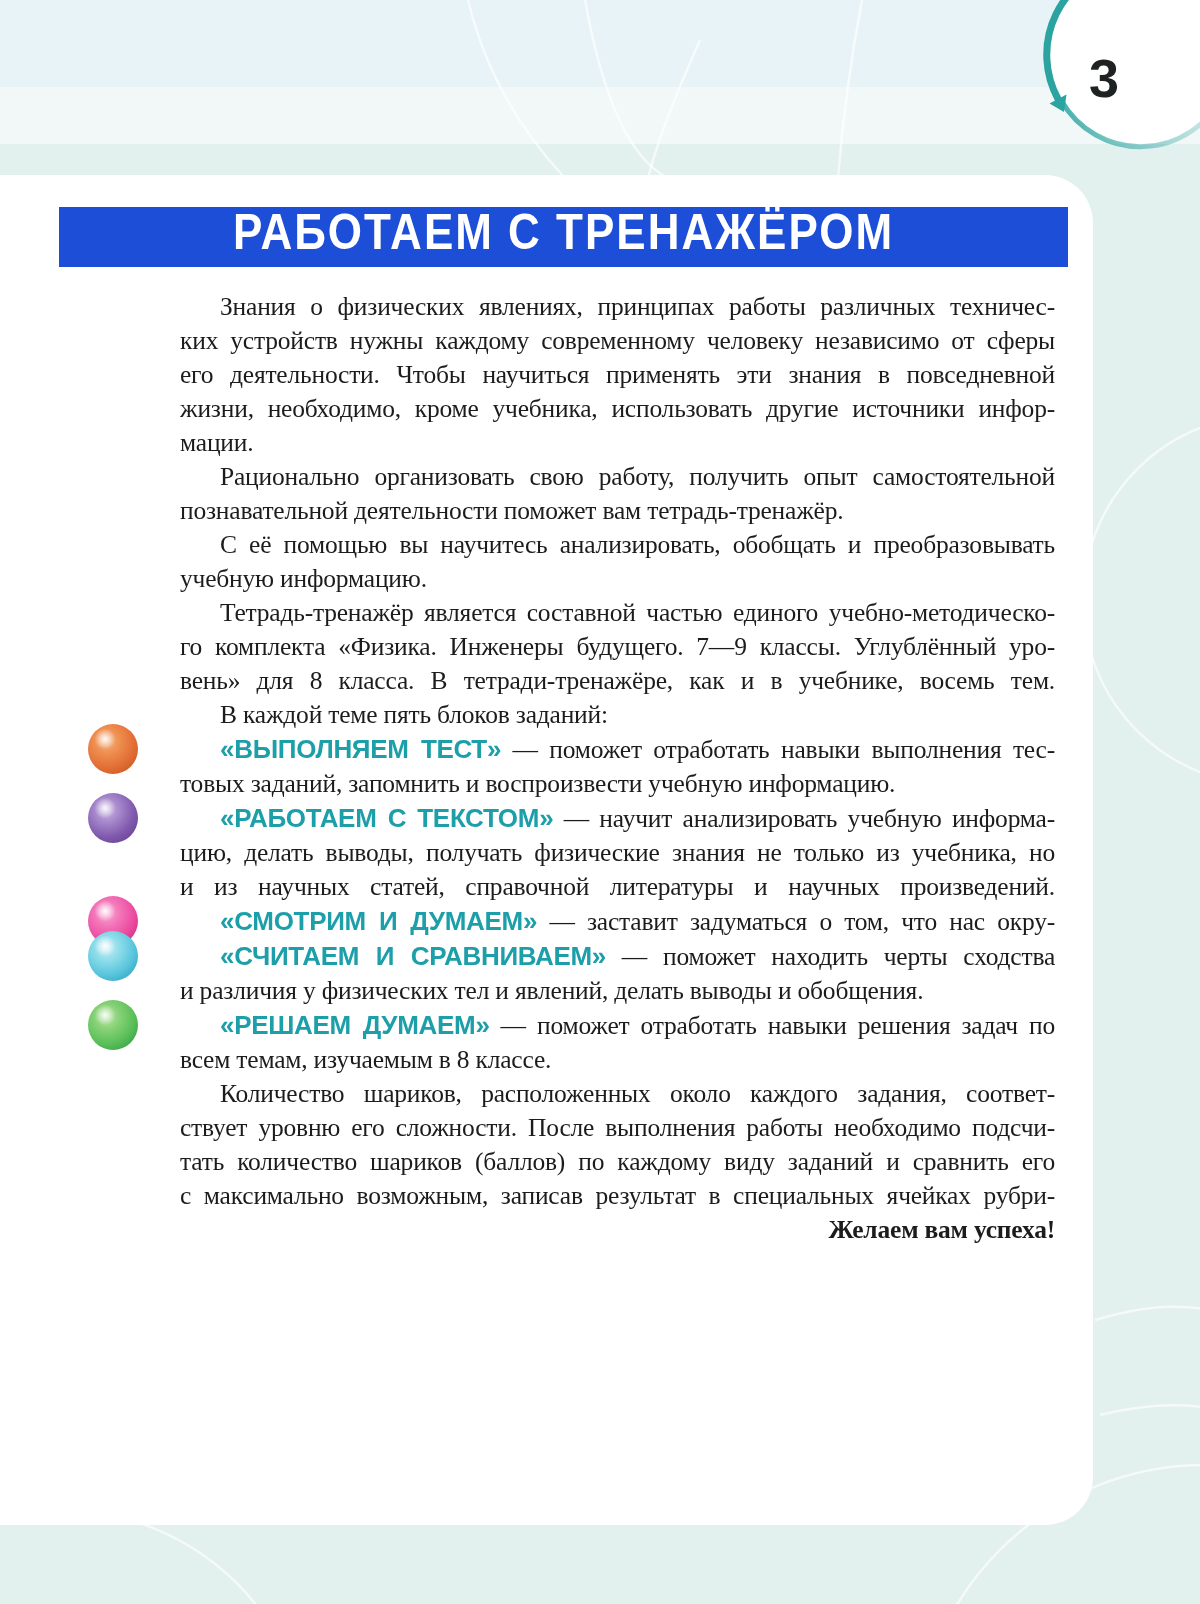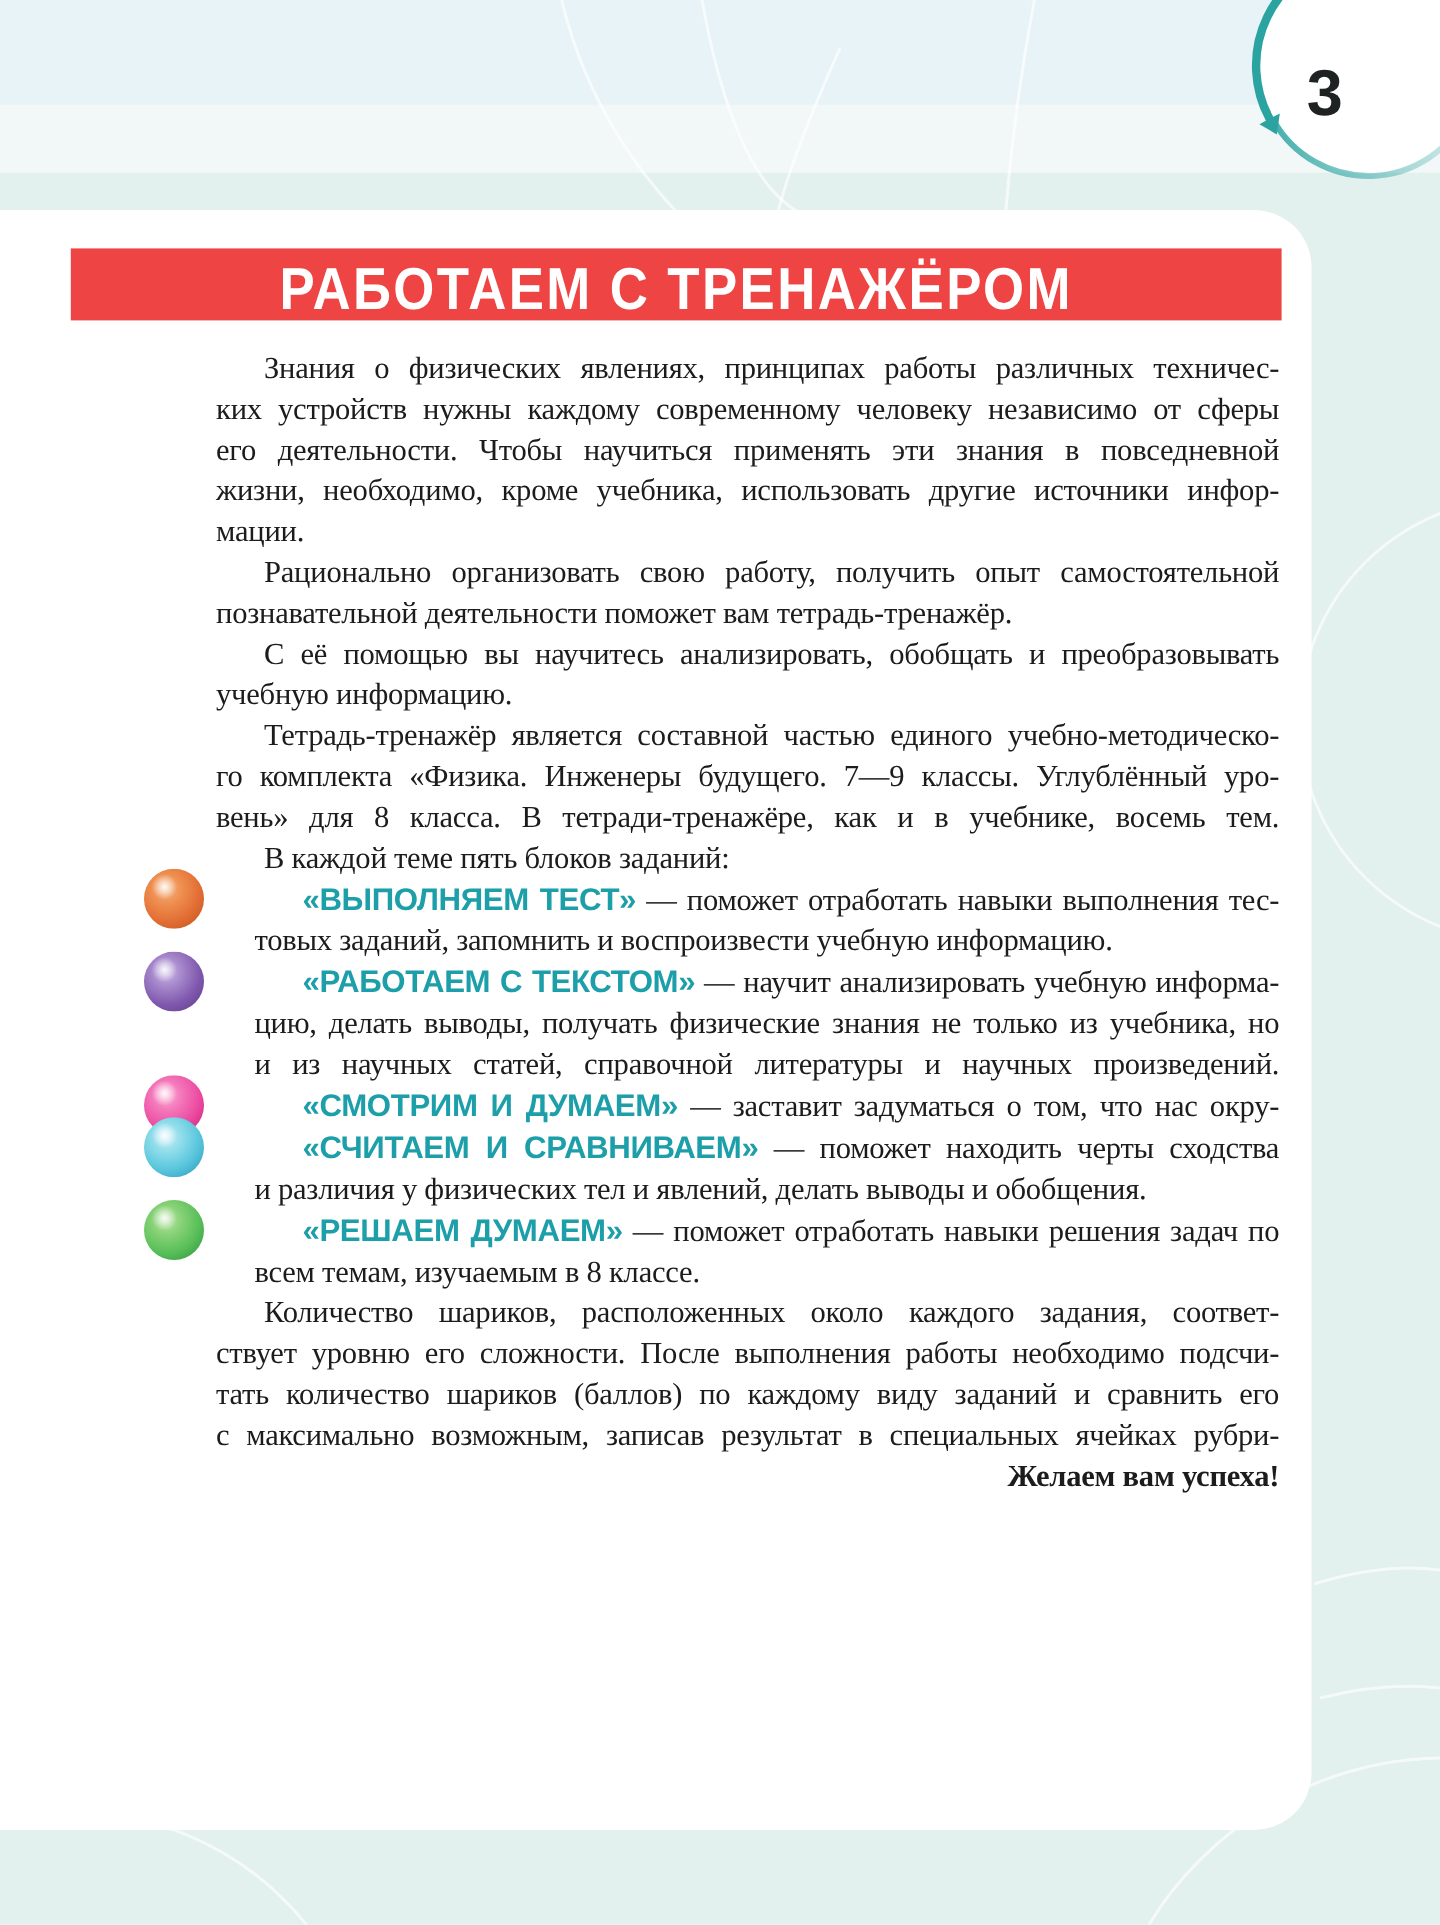--- a/index.html
+++ b/index.html
@@ -18,41 +18,41 @@
   .pagenum .num{
     position:absolute;left:80px;top:48px;width:48px;height:60px;
     font:bold 54px/60px "Liberation Sans",sans-serif;color:#1f2222;text-align:center;
   }
   
   .card{
     position:absolute;left:0;top:175px;width:1093px;height:1350px;
     background:#ffffff;border-radius:0 48px 48px 0;
   }
   .banner{
-    margin:32px 25px 0 59px;height:60px;background:#ef4444;
-    display:flex;align-items:flex-end;justify-content:center;
+    margin:32px 25px 0 59px;height:60px;background:#1d4ed8;
+    display:flex;align-items:flex-start;justify-content:center;
   }
   .banner span{
     font-family:"Liberation Sans",sans-serif;font-weight:bold;font-size:44px;
     color:#ffffff;letter-spacing:2px;display:inline-block;transform:scaleY(1.12);
     white-space:nowrap;
   }
-  .content{margin-top:23px;padding:0 27px 0 180px;}
+  .content{margin-top:23px;padding:0 38px 0 180px;}
   .para{
     margin:0;font-size:25.5px;line-height:34px;letter-spacing:-0.2px;color:#1c1c1c;
     text-align:justify;text-align-last:justify;white-space:pre-line;text-indent:40px;
   }
   .para .pl-last{display:block;text-align:left;text-align-last:left;text-indent:0;}
   .single{text-align-last:left;font-family:Liberation Serif, serif;}
   .closing{text-align:center;text-align-last:right;font-weight:bold;text-indent:0;}
   .kw{
     font-family:"Liberation Sans",sans-serif;font-weight:bold;font-size:26px;
     color:#1d9faa;letter-spacing:-0.3px;
   }
-  .block{position:relative;margin-left:32px;}
+  .block{position:relative;}
   
   .ball{
     position:absolute;left:-92px;top:-8px;width:50px;height:50px;border-radius:50%;
   }
   .ball-orange{background:
     radial-gradient(circle at 34% 30%,rgba(255,255,255,.95) 0%,rgba(255,255,255,0) 22%),
     radial-gradient(circle at 38% 34%,#f6b07c 0%,#ee8c4e 30%,#e26e35 60%,#c85a20 88%,#b44f18 100%);}
   .ball-purple{background:
     radial-gradient(circle at 34% 30%,rgba(255,255,255,.9) 0%,rgba(255,255,255,0) 22%),
     radial-gradient(circle at 38% 34%,#c8b4e2 0%,#a384c9 30%,#8059ae 60%,#65418f 88%,#573781 100%);}

